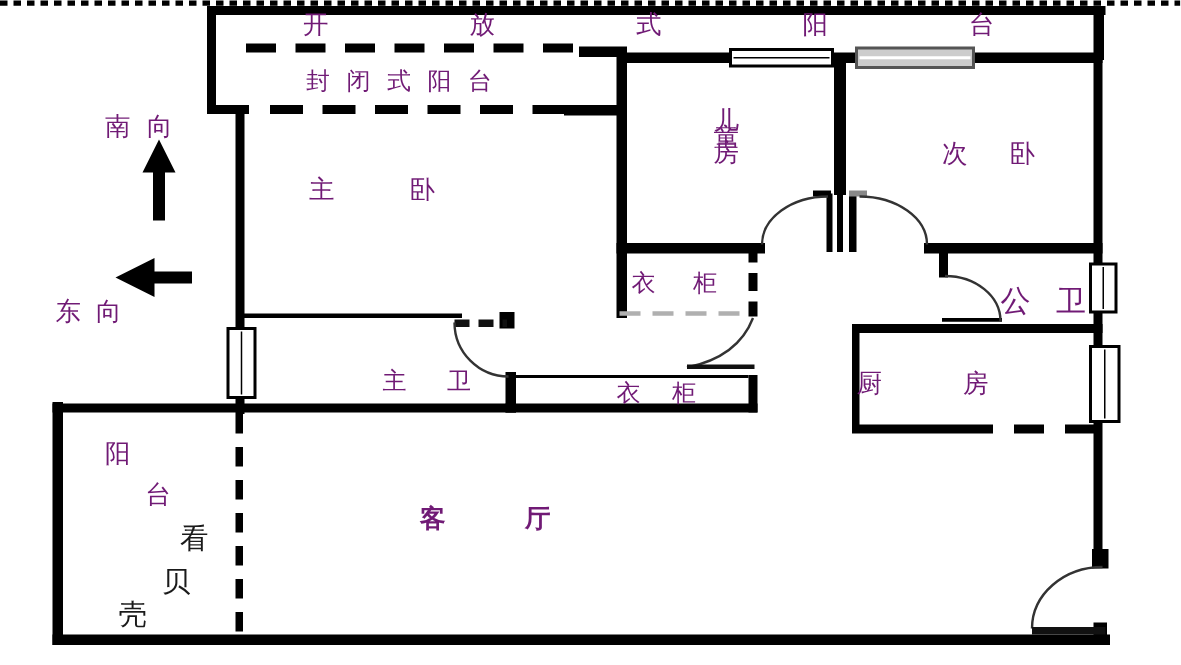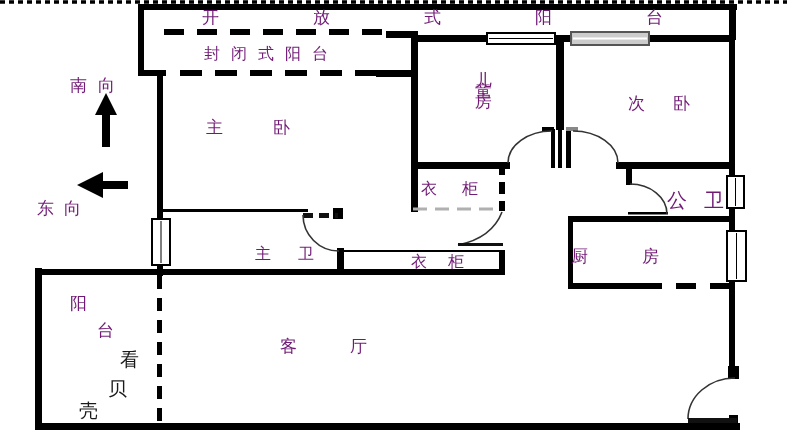--- a/index.html
+++ b/index.html
@@ -149,21 +149,21 @@
   <div class="lbl" style="left:421px;top:180px;letter-spacing:25px;font-size:16px;">衣柜</div>
 
   <div class="lbl" style="left:667px;top:189px;letter-spacing:17px;font-size:20px;">公卫</div>
 
   <div class="lbl" style="left:207px;top:245px;letter-spacing:27px;font-size:16px;margin-left:48px;">主卫</div>
 
   <div class="lbl" style="left:411px;top:253px;letter-spacing:21px;font-size:16px;">衣柜</div>
 
   <div class="lbl" style="left:571px;top:247px;letter-spacing:54px;">厨房</div>
 
-  <div class="lbl" style="left:280px;top:337px;letter-spacing:53px;">客厅</div>
+  <div class="lbl" style="left:280px;top:337px;letter-spacing:53px;font-weight:bold;">客厅</div>
 
 
   <div class="lbl" style="left:70px;top:294px;">阳</div>
   <div class="lbl" style="left:97px;top:321px;">台</div>
 
   <div class="lbl wm" style="left:120px;top:349px;">看</div>
   <div class="lbl wm" style="left:108px;top:378px;">贝</div>
   <div class="lbl wm" style="left:79px;top:400px;">壳</div>
 
   <div class="lbl" style="left:70px;top:57px;letter-spacing:11px;margin-top:19px;">南向</div>

